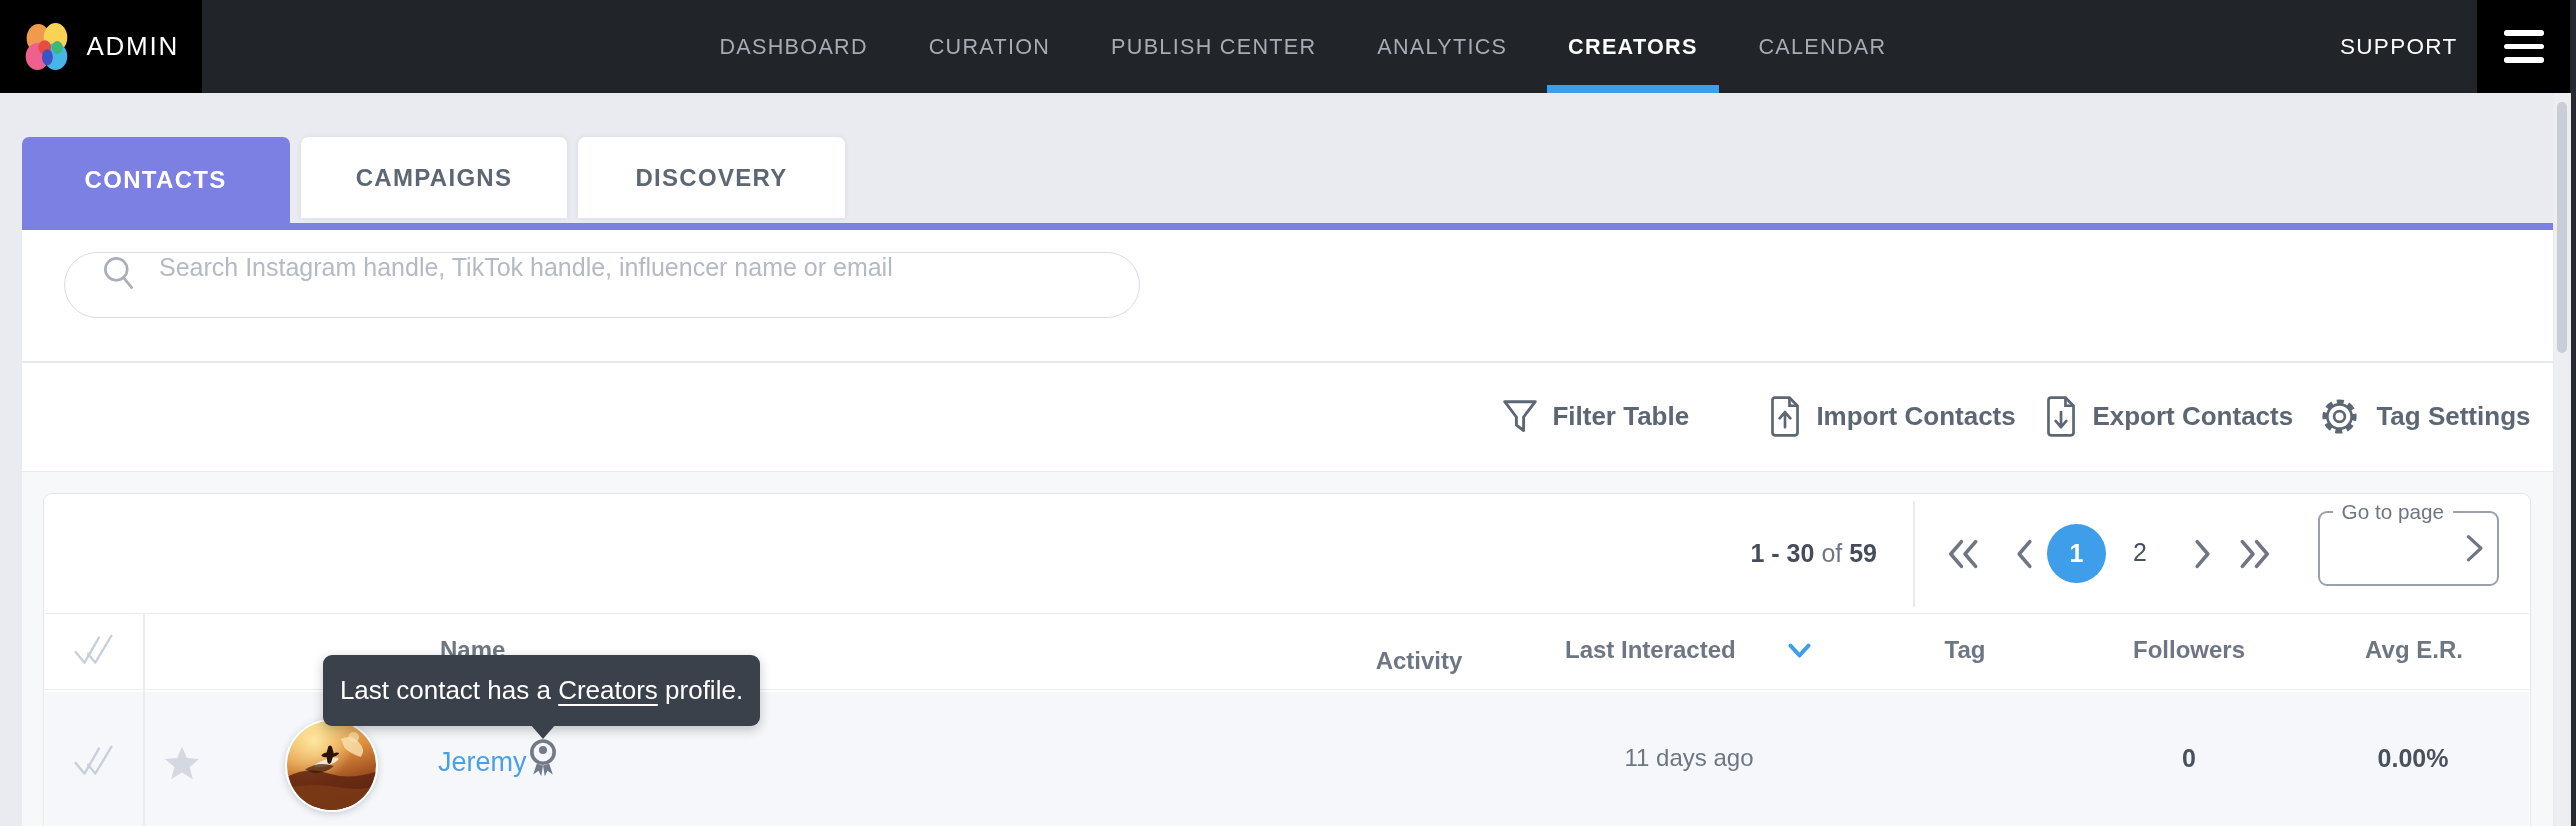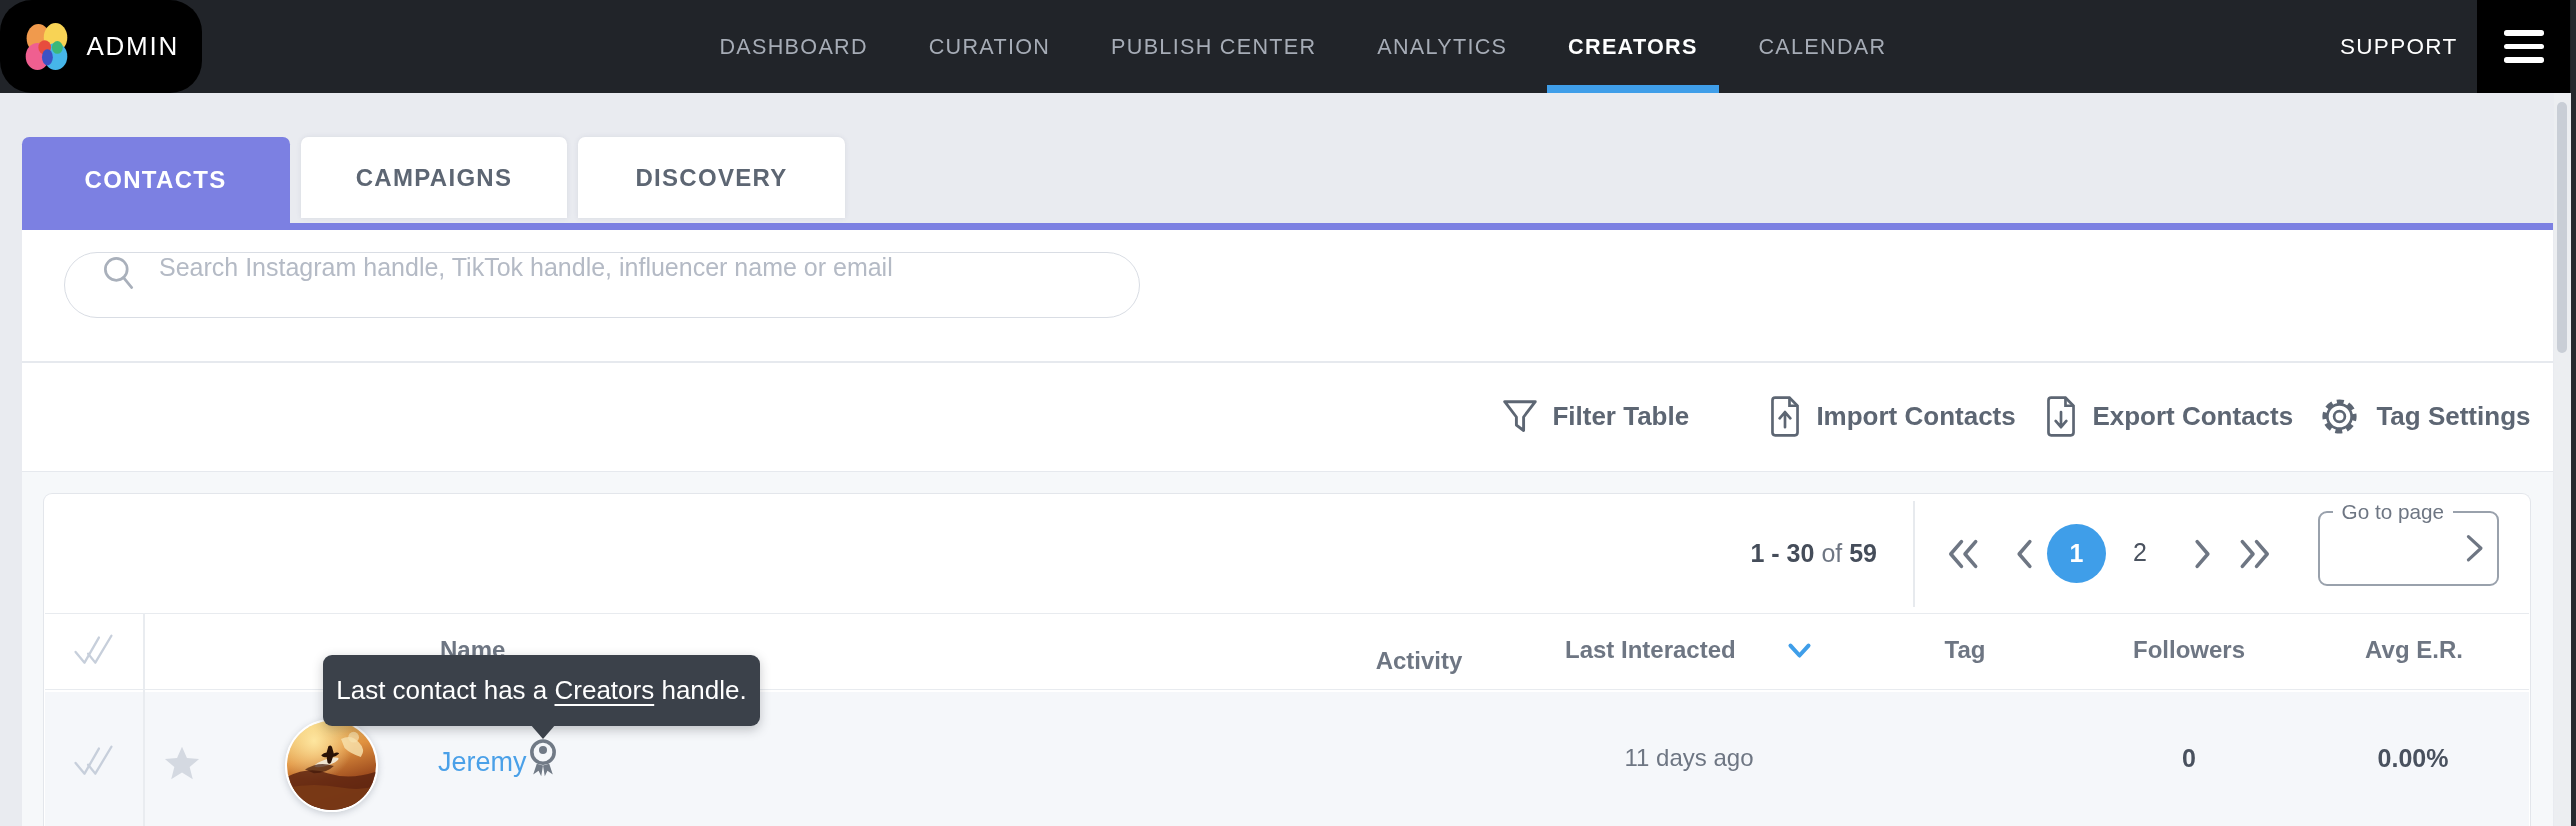--- a/index.html
+++ b/index.html
@@ -2,21 +2,21 @@
 <html style="font-size:14.4px"><head>
 <meta charset="utf-8">
 <style>
   * { margin:0; padding:0; box-sizing:border-box; }
   html,body { width:2576px; height:826px; }
   body { font-family:"Liberation Sans", sans-serif; background:#e9ebf0; overflow:hidden; }
   #app { position:relative; width:2576px; height:826px; background:#e9ebf0; overflow:hidden; }
 
   
   .topnav { position:absolute; left:0; top:0; width:2576px; height:93px; background:#212429; }
-  .brandbox { position:absolute; left:0; top:0; width:202px; height:93px; background:#000; display:flex; align-items:center;border-radius:32px; }
+  .brandbox { position:absolute; left:0; top:0; width:202px; height:93px; background:#000; display:flex; align-items:center; }
   .brandbox .logo { margin-left:23.4px; }
   .brand-label { margin-left:16px; color:#fff; font-size:26px; letter-spacing:1.8px; font-weight:400; }
   .navlinks { position:absolute; left:714px; top:0; height:93px; display:flex; align-items:center; gap:50px; }
   .navlink { position:relative; height:93px; display:flex; align-items:center; padding:0 5.4px;
              color:#a6acb6; font-size:21.6px; letter-spacing:1.3px; font-weight:400; cursor:pointer; white-space:nowrap; }
   .navlink.active { color:#ffffff; font-weight:700; }
   .navlink.active::after { content:""; position:absolute; left:-16px; right:-16px; bottom:0; height:8px; background:#3f9ee9; }
   .support { position:absolute; left:2340px; top:0; height:93px; display:flex; align-items:center;
              color:#fff; font-size:22.5px; letter-spacing:1.3px; cursor:pointer; }
   .burgerbox { position:absolute; left:2477px; top:0; width:93px; height:93px; background:#000;
@@ -291,21 +291,21 @@
     <circle cx="20" cy="17" r="12.5" fill="none" stroke="#717a86" stroke-width="4"></circle>
     <circle cx="20" cy="14.5" r="4.5" fill="#717a86"></circle>
     <path d="M13 30 L9 42 L15 38 L18 44 L20 32 Z" fill="#717a86"></path>
     <path d="M27 30 L31 42 L25 38 L22 44 L20 32 Z" fill="#717a86"></path>
   </svg>
 
   <div class="cell-text centered" style="left:1689px; top:744px;">11 days ago</div>
   <div class="cell-bold centered" style="left:2189px; top:744px;">0</div>
   <div class="cell-bold centered" style="left:2413px; top:744px;">0.00%</div>
 
-  <div class="tooltip"><span>Last contact has a </span><span class="tlink">Creators</span><span> handle.</span></div>
+  <div class="tooltip"><span>Last contact has a </span><span class="tlink">Creators</span><span> profile.</span></div>
   <div class="tooltip-caret"></div>
 
   <div class="scrolltrack">
     <div class="scrollthumb"></div>
   </div>
   <div class="win-edge"></div>
 
 </div>
 
 

